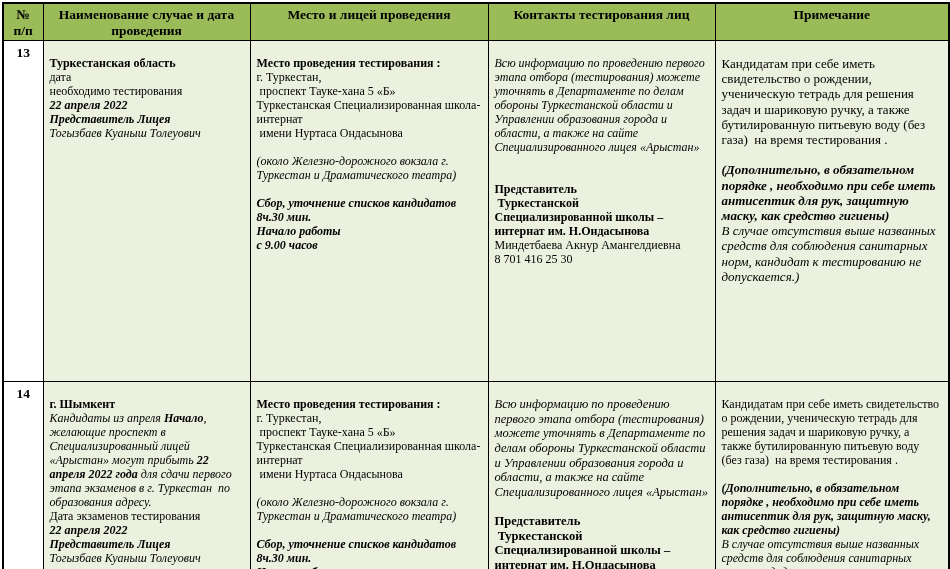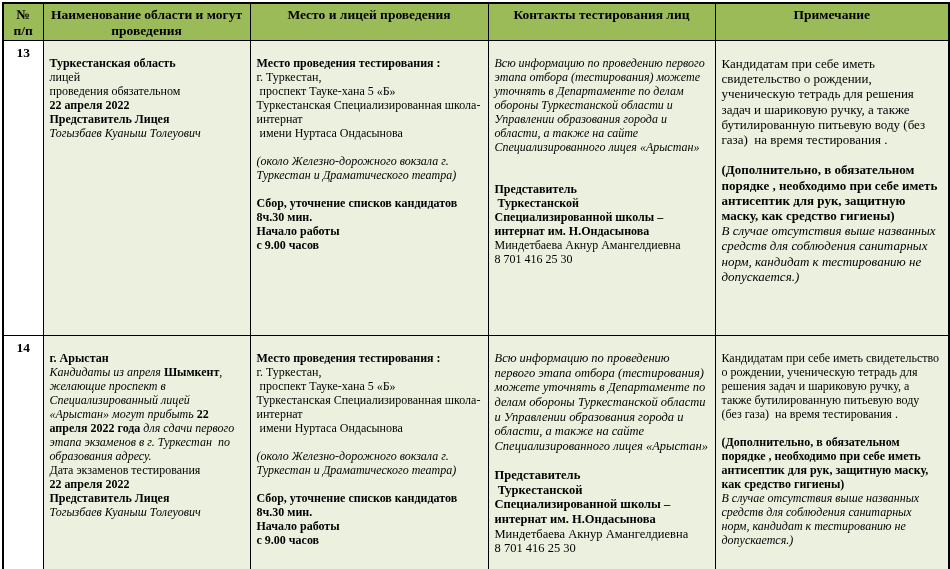--- a/index.html
+++ b/index.html
@@ -28,62 +28,62 @@
   th{
     background:var(--header-bg);
     font-size:13.5px;font-weight:700;text-align:center;
     padding-top:3px;line-height:1.15;
   }
   td{background:var(--body-bg);font-size:12px;}
   td.num-cell{
     background:#ffffff;text-align:center;
     font-weight:700;font-size:13.5px;padding-top:4px;
   }
-  tbody tr:nth-child(1){height:295px;}
+  tbody tr:nth-child(1){height:341px;}
   tbody tr:nth-child(2){height:239px;}
   tbody tr:nth-child(1) td:nth-child(5){font-size:13px;}
   tbody tr:nth-child(2) td:nth-child(4){font-size:12.5px;}
   tbody tr:nth-child(2) td:nth-child(5){font-size:12px;}
   .line{
     white-space:pre-wrap;
     line-height:1.17;
     min-height:1.17em;
   }
   .rn-r{font-weight:400;font-style:normal;}
   .rn-b{font-weight:700;}
   .rn-i{font-style:italic;}
-  .rn-bi{font-weight:700;}
+  .rn-bi{font-weight:700;font-style:italic;}
 </style>
 </head>
 <body>
 
 <table>
   <colgroup>
     <col style="width:40px">
     <col style="width:207px">
     <col style="width:238px">
     <col style="width:227px">
     <col style="width:234px">
   </colgroup>
   <thead>
     <tr>
       <th>№ п/п</th>
-      <th>Наименование области и могут проведения</th>
+      <th>Наименование случае и дата проведения</th>
       <th>Место и лицей проведения</th>
       <th>Контакты тестирования лиц</th>
       <th>Примечание</th>
     </tr>
   </thead>
   <tbody>
       <tr>
         <td class="num-cell">13</td>
         <td>
           <div class="line"><span class="rn-b">Туркестанская область</span></div>
-          <div class="line"><span class="rn-r">лицей</span></div>
-          <div class="line"><span class="rn-r">проведения обязательном</span></div>
+          <div class="line"><span class="rn-r">дата</span></div>
+          <div class="line"><span class="rn-r">необходимо тестирования</span></div>
           <div class="line"><span class="rn-bi">22 апреля 2022</span></div>
           <div class="line"><span class="rn-bi">Представитель Лицея</span></div>
           <div class="line"><span class="rn-i">Тогызбаев Куаныш Толеуович</span></div>
         </td>
         <td>
           <div class="line"><span class="rn-b">Место проведения тестирования :</span></div>
           <div class="line"><span class="rn-r">г. Туркестан,</span></div>
           <div class="line"><span class="rn-r"> проспект Тауке-хана 5 «Б»</span></div>
           <div class="line"><span class="rn-r">Туркестанская Специализированная школа- интернат</span></div>
           <div class="line"><span class="rn-r"> имени Нуртаса Ондасынова</span></div>
@@ -107,22 +107,22 @@
         <td>
           <div class="line"><span class="rn-r">Кандидатам при себе иметь свидетельство о рождении, ученическую тетрадь для решения задач и шариковую ручку, а также бутилированную питьевую воду (без газа)  на время тестирования .</span></div>
           <div class="line">&nbsp;</div>
           <div class="line"><span class="rn-bi">(Дополнительно, в обязательном порядке , необходимо при себе иметь антисептик для рук, защитную маску, как средство гигиены)</span></div>
           <div class="line"><span class="rn-i">В случае отсутствия выше названных  средств для соблюдения санитарных норм, кандидат к тестированию не допускается.)</span></div>
         </td>
       </tr>
       <tr>
         <td class="num-cell">14</td>
         <td>
-          <div class="line"><span class="rn-b">г. Арыстан</span></div>
-          <div class="line"><span class="rn-i">Кандидаты из апреля </span><span class="rn-bi">Шымкент</span><span class="rn-i">, желающие проспект в Специализированный лицей «Арыстан» могут прибыть </span><span class="rn-bi">22 апреля 2022 года</span><span class="rn-i"> для сдачи первого этапа экзаменов в г. Туркестан  по образования адресу.</span></div>
+          <div class="line"><span class="rn-b">г. Шымкент</span></div>
+          <div class="line"><span class="rn-i">Кандидаты из апреля </span><span class="rn-bi">Начало</span><span class="rn-i">, желающие проспект в Специализированный лицей «Арыстан» могут прибыть </span><span class="rn-bi">22 апреля 2022 года</span><span class="rn-i"> для сдачи первого этапа экзаменов в г. Туркестан  по образования адресу.</span></div>
           <div class="line"><span class="rn-r">Дата экзаменов тестирования</span></div>
           <div class="line"><span class="rn-bi">22 апреля 2022</span></div>
           <div class="line"><span class="rn-bi">Представитель Лицея</span></div>
           <div class="line"><span class="rn-i">Тогызбаев Куаныш Толеуович</span></div>
         </td>
         <td>
           <div class="line"><span class="rn-b">Место проведения тестирования :</span></div>
           <div class="line"><span class="rn-r">г. Туркестан,</span></div>
           <div class="line"><span class="rn-r"> проспект Тауке-хана 5 «Б»</span></div>
           <div class="line"><span class="rn-r">Туркестанская Специализированная школа- интернат</span></div>

